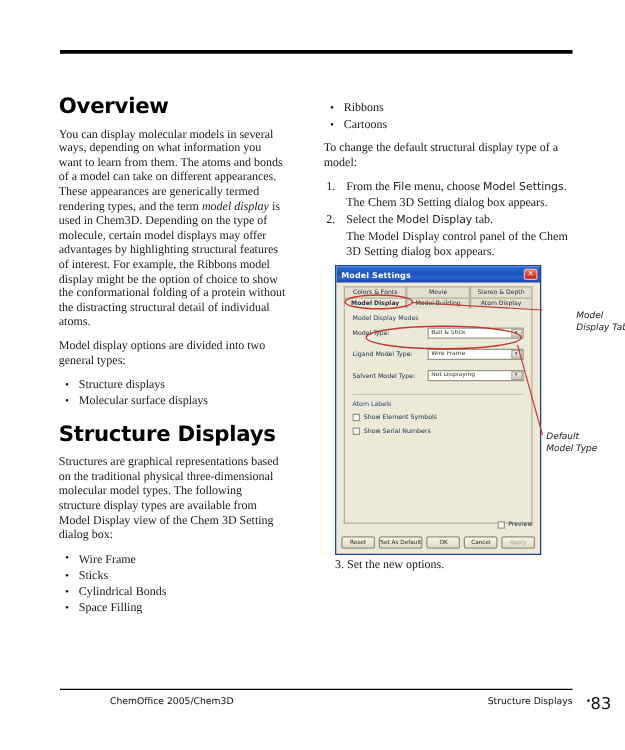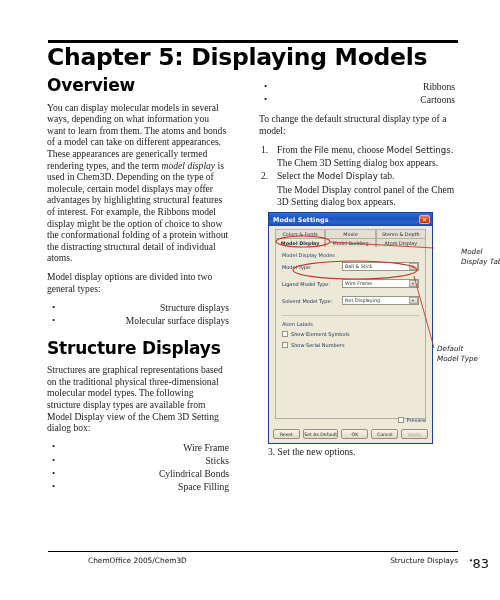--- a/index.html
+++ b/index.html
@@ -77,21 +77,20 @@
     margin: 0 0 7px 0;
     padding: 0;
     list-style: none;
   }
   ul.bul li {
     font-size: 9.6px;
     line-height: 13.2px;
     padding-left: 16px;
     position: relative;
     color: #1a1a1a;
-    text-align: right;
   }
   ul.bul li::before {
     content: "\2022";
     position: absolute;
     left: 5px;
     top: -0.5px;
     font-size: 9px;
   }
 
   ol.steps {
@@ -360,21 +359,20 @@
     font-size: 13px;
     color: #111111;
   }
 </style>
 </head>
 <body>
 
 <div class="page">
 
   <div class="top-rule"></div>
-  <div class="chapter-title">Chapter 5: Displaying Models</div>
 
   <div class="col-left">
 
     <h2 class="sec">Overview</h2>
 
     <p class="body"><span>You can display molecular models in several ways, depending on what information you want to learn from them. The atoms and bonds of a model can take on different appearances. These appearances are generically termed rendering types, and the term </span><span class="ital">model display</span><span> is used in Chem3D. Depending on the type of molecule, certain model displays may offer advantages by highlighting structural features of interest. For example, the Ribbons model display might be the option of choice to show the conformational folding of a protein without the distracting structural detail of individual atoms.</span></p>
 
     <p class="body">Model display options are divided into two general types:</p>
 
     <ul class="bul">

